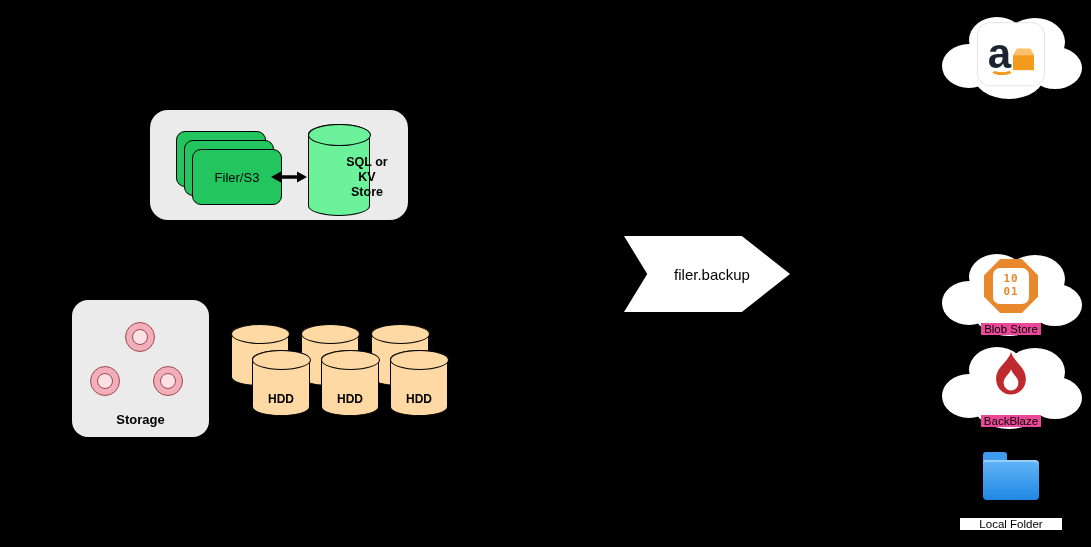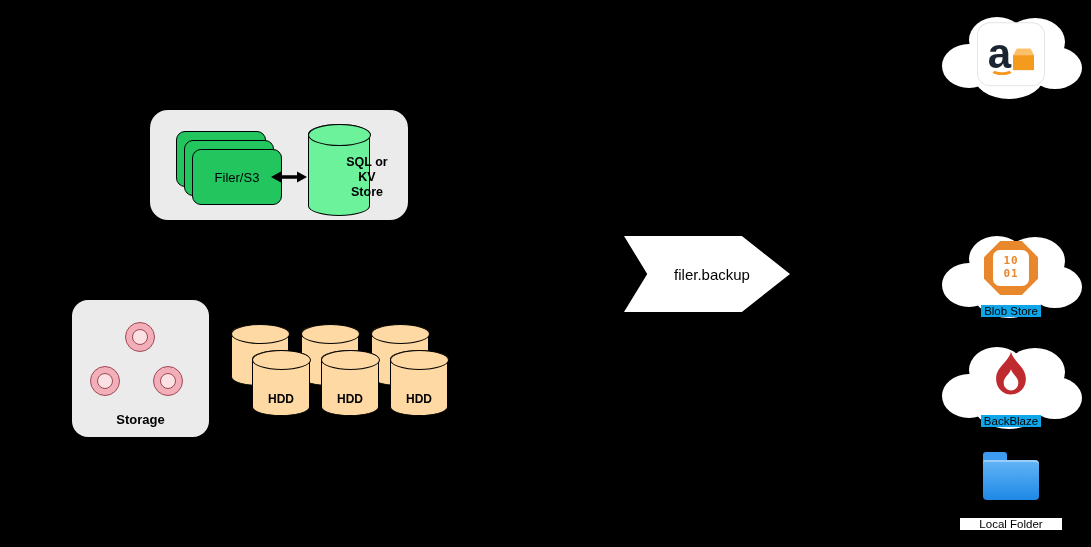--- a/index.html
+++ b/index.html
@@ -98,21 +98,21 @@
   }
   .backup-arrow span { font-size:15px; color:#000; }
 
   
   .cloud { position:absolute; left:933px; width:156px; height:100px; }
   .cloud-svg { position:absolute; inset:0; width:156px; height:100px; }
   .cloud-label {
     position:absolute; left:0; width:156px; text-align:center;
     font-size:11.5px; color:#000;
   }
-  .cloud-label .chip { background:#0ea5e9; padding:0 3px; }
+  .cloud-label .chip { background:#ec4899; padding:0 3px; }
   .gcs-label {
     top:72px; font-size:9.5px; font-weight:bold; color:#3c3c3c;
     white-space:pre-line; line-height:1.2;
   }
 
   
   .amazon-tile {
     position:absolute; left:50%; top:50%; transform:translate(-50%,-53%);
     width:66px; height:62px; background:#fff; border-radius:12px;
     box-shadow:0 0 0 1px #e4e4e4;
@@ -252,21 +252,21 @@
       <span class="amazon-a">a</span>
       <span class="amazon-smile"></span>
       <span class="amazon-cube">
           <i class="cube-top"></i>
           <i class="cube-face"></i>
         </span>
     </div>
   </div>
 
 
-  <div class="cloud" style="top:225px">
+  <div class="cloud" style="top:243px">
     <svg class="cloud-svg" viewBox="0 0 156 100">
         <use href="#cloud-shape"></use>
       </svg>
     <div class="blob-oct">
       <div class="blob-inner">10
 01</div>
     </div>
     <div class="cloud-label" style="top:80px">
       <span class="chip">Blob Store</span>
     </div>

